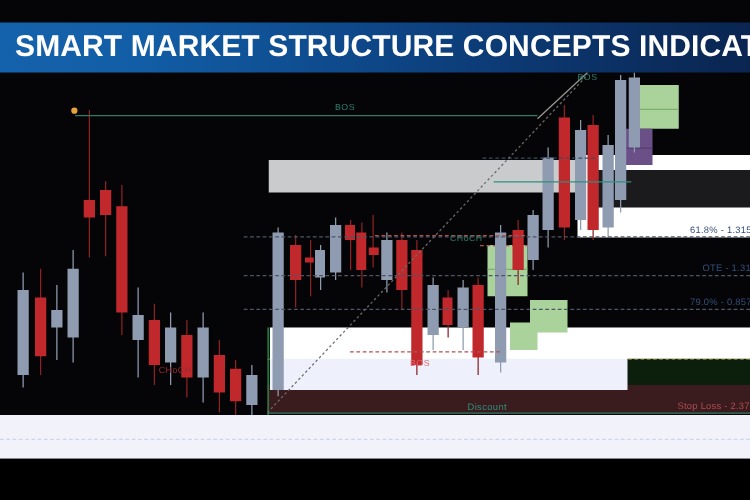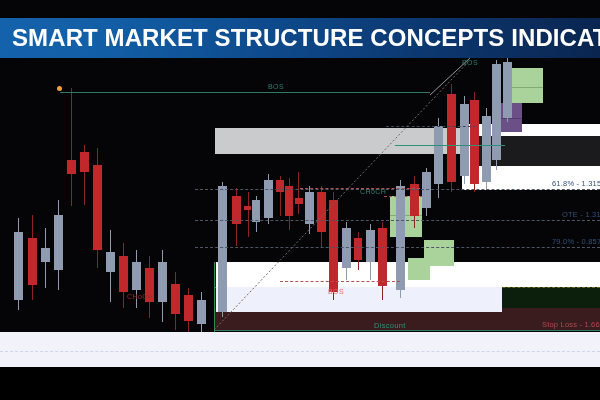--- a/index.html
+++ b/index.html
@@ -259,21 +259,21 @@
     <div class="lbl bos-teal" style="left:462px;top:59px;">BOS</div>
     <div class="lbl bos-teal" style="left:360px;top:188px;">CHoCH</div>
     <div class="lbl choch-red" style="left:127px;top:293px;">CHoCH</div>
     <div class="lbl bos-red" style="left:328px;top:288px;">BOS</div>
 
     <div class="lbl fiblbl" style="left:552px;top:180px;">61.8% - 1.315</div>
     <div class="lbl fiblbl" style="left:562px;top:211px;">OTE - 1.315</div>
     <div class="lbl fiblbl" style="left:552px;top:238px;">79.0% - 0.857</div>
 
     <div class="lbl discount" style="left:374px;top:322px;">Discount</div>
-    <div class="lbl stoploss" style="left:542px;top:321px;">Stop Loss - 1.66</div>
+    <div class="lbl stoploss" style="left:542px;top:321px;">Stop Loss - 2.37</div>
 
     <div class="zone" style="left:0;top:332px;width:600px;height:35px;background:#f2f2fb;"></div>
     <div class="hline" style="left:0;top:351px;width:600px;border-color:#cfd6e8;"></div>
     <div class="zone" style="left:0;top:367px;width:600px;height:33px;background:#000000;"></div>
   </div>
 
   <div class="banner">
     <div class="banner-title">SMART MARKET STRUCTURE CONCEPTS INDICATOR</div>
   </div>
 

